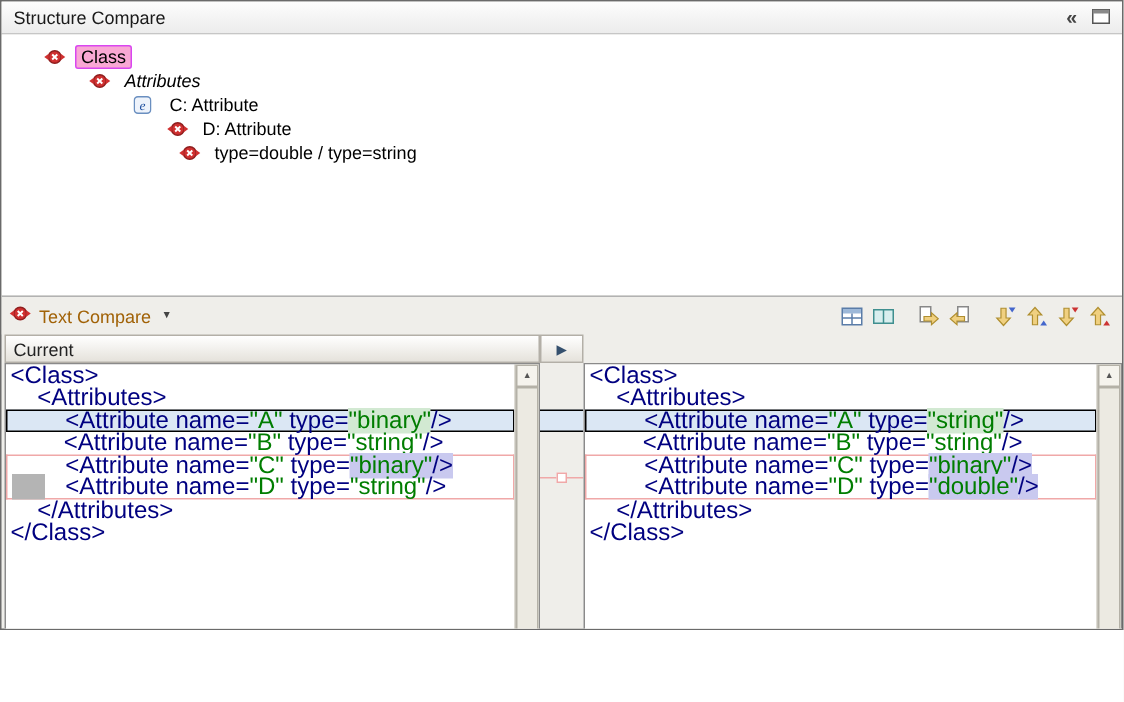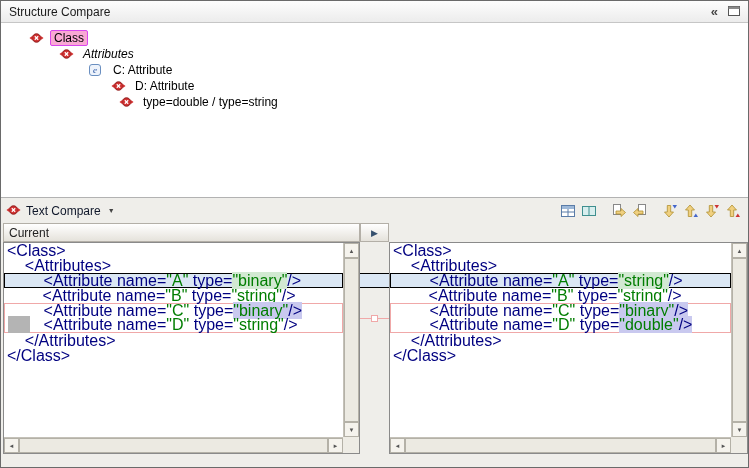--- a/index.html
+++ b/index.html
@@ -1,31 +1,31 @@
 <!DOCTYPE html>
 <html style="--tag: #000080; --val: #007d00; --selbg: #dbe7f4; --chg: #d2e9d2; --lav: #c9c9ef; --conf: #f0a8a8; --gray: #b4b4b4;"><head>
 <meta charset="utf-8">
 <style>
   *{margin:0;padding:0;box-sizing:border-box}
   html,body{width:749px;height:468px;background:#fff;font-family:"Liberation Sans",sans-serif}
-  .window{position:absolute;left:0;top:0;width:749px;height:468px;border:1px solid #6a6a6a;background:#efeeea;overflow:hidden}
+  .window{position:absolute;left:0;top:0;width:749px;height:420px;border:1px solid #6a6a6a;background:#efeeea;overflow:hidden}
 
   
   .struct-header{position:absolute;left:0;top:0;right:0;height:22px;background:linear-gradient(#fdfdfd,#ececec);border-bottom:1px solid #c6c6c6;display:flex;align-items:center;justify-content:space-between;padding:0 8px;font-size:12px;color:#1a1a1a}
   .hdr-icons{display:flex;align-items:center;gap:10px}
   .collapse-glyph{font-size:13px;font-weight:bold;color:#444;cursor:default;line-height:1}
   .tree{position:absolute;left:0;top:22px;right:0;height:174px;background:#fff;padding-top:7px;overflow:hidden}
   .tree-row{height:16px;display:flex;align-items:center;font-size:12px;color:#000}
   .tree-icon{width:17px;height:13px;margin-right:4px;display:inline-flex;align-items:center}
   .tree-label{padding:0 3px;line-height:14px}
   .tree-label.sel{border:1px solid #d946ef;background:#f9a8d4;border-radius:2px}
 
   
   .tc-bar{position:absolute;left:0;top:196px;right:0;height:26px;border-top:1px solid #b2b2b2;background:#efeeea;display:flex;align-items:center;padding:0 5px}
-  .tc-title{font-size:12px;color:#0f172a;margin-left:5px}
+  .tc-title{font-size:12px;color:#a16207;margin-left:5px}
   .tc-drop{font-size:7px;color:#444;margin-left:7px}
   .toolbar{margin-left:auto;display:flex;align-items:center}
   .tbtn{width:21px;height:20px;display:flex;align-items:center;justify-content:center;border-radius:2px}
   .tbtn svg{display:block}
   .tsep{width:9px}
 
   
   .hdr{position:absolute;top:222px;height:19px;background:linear-gradient(#ffffff,#e5e2db);border:1px solid #b3afa7;font-size:12px;color:#222;display:flex;align-items:center;padding:0 5px}
   .hdr-left{left:2px;width:357px}
   .hdr-center{left:359px;width:29px;justify-content:center;padding:0}

